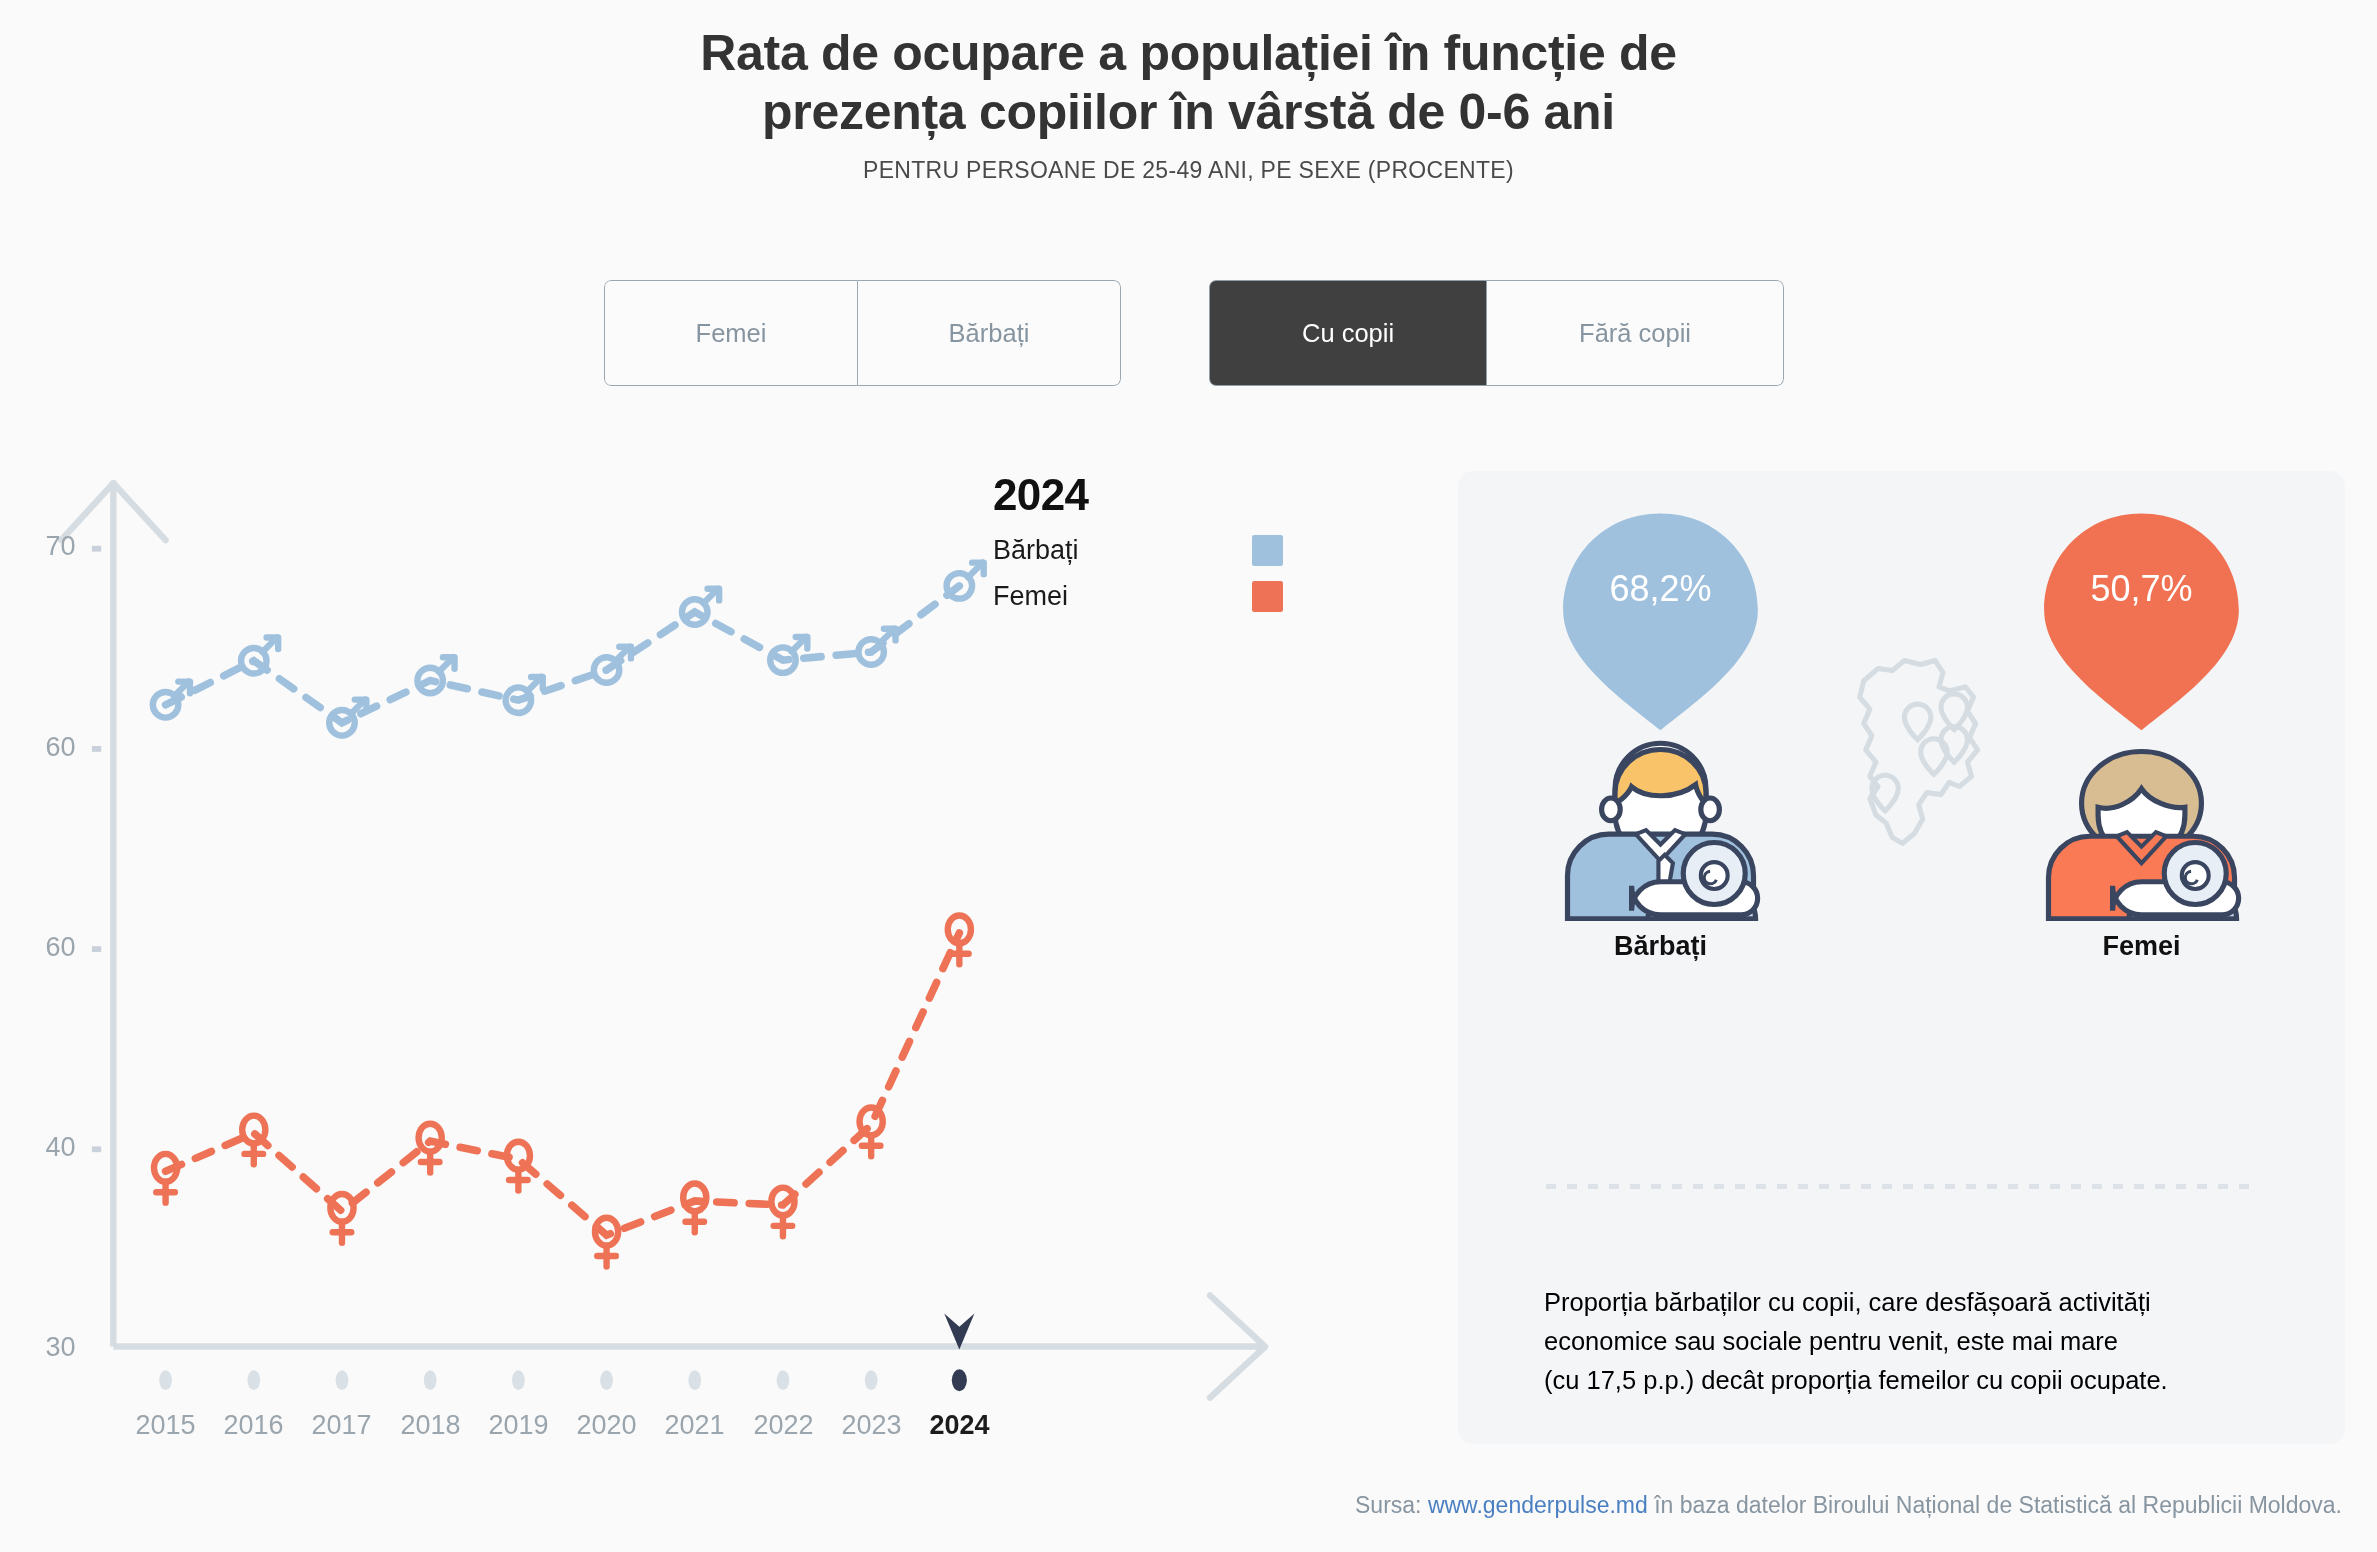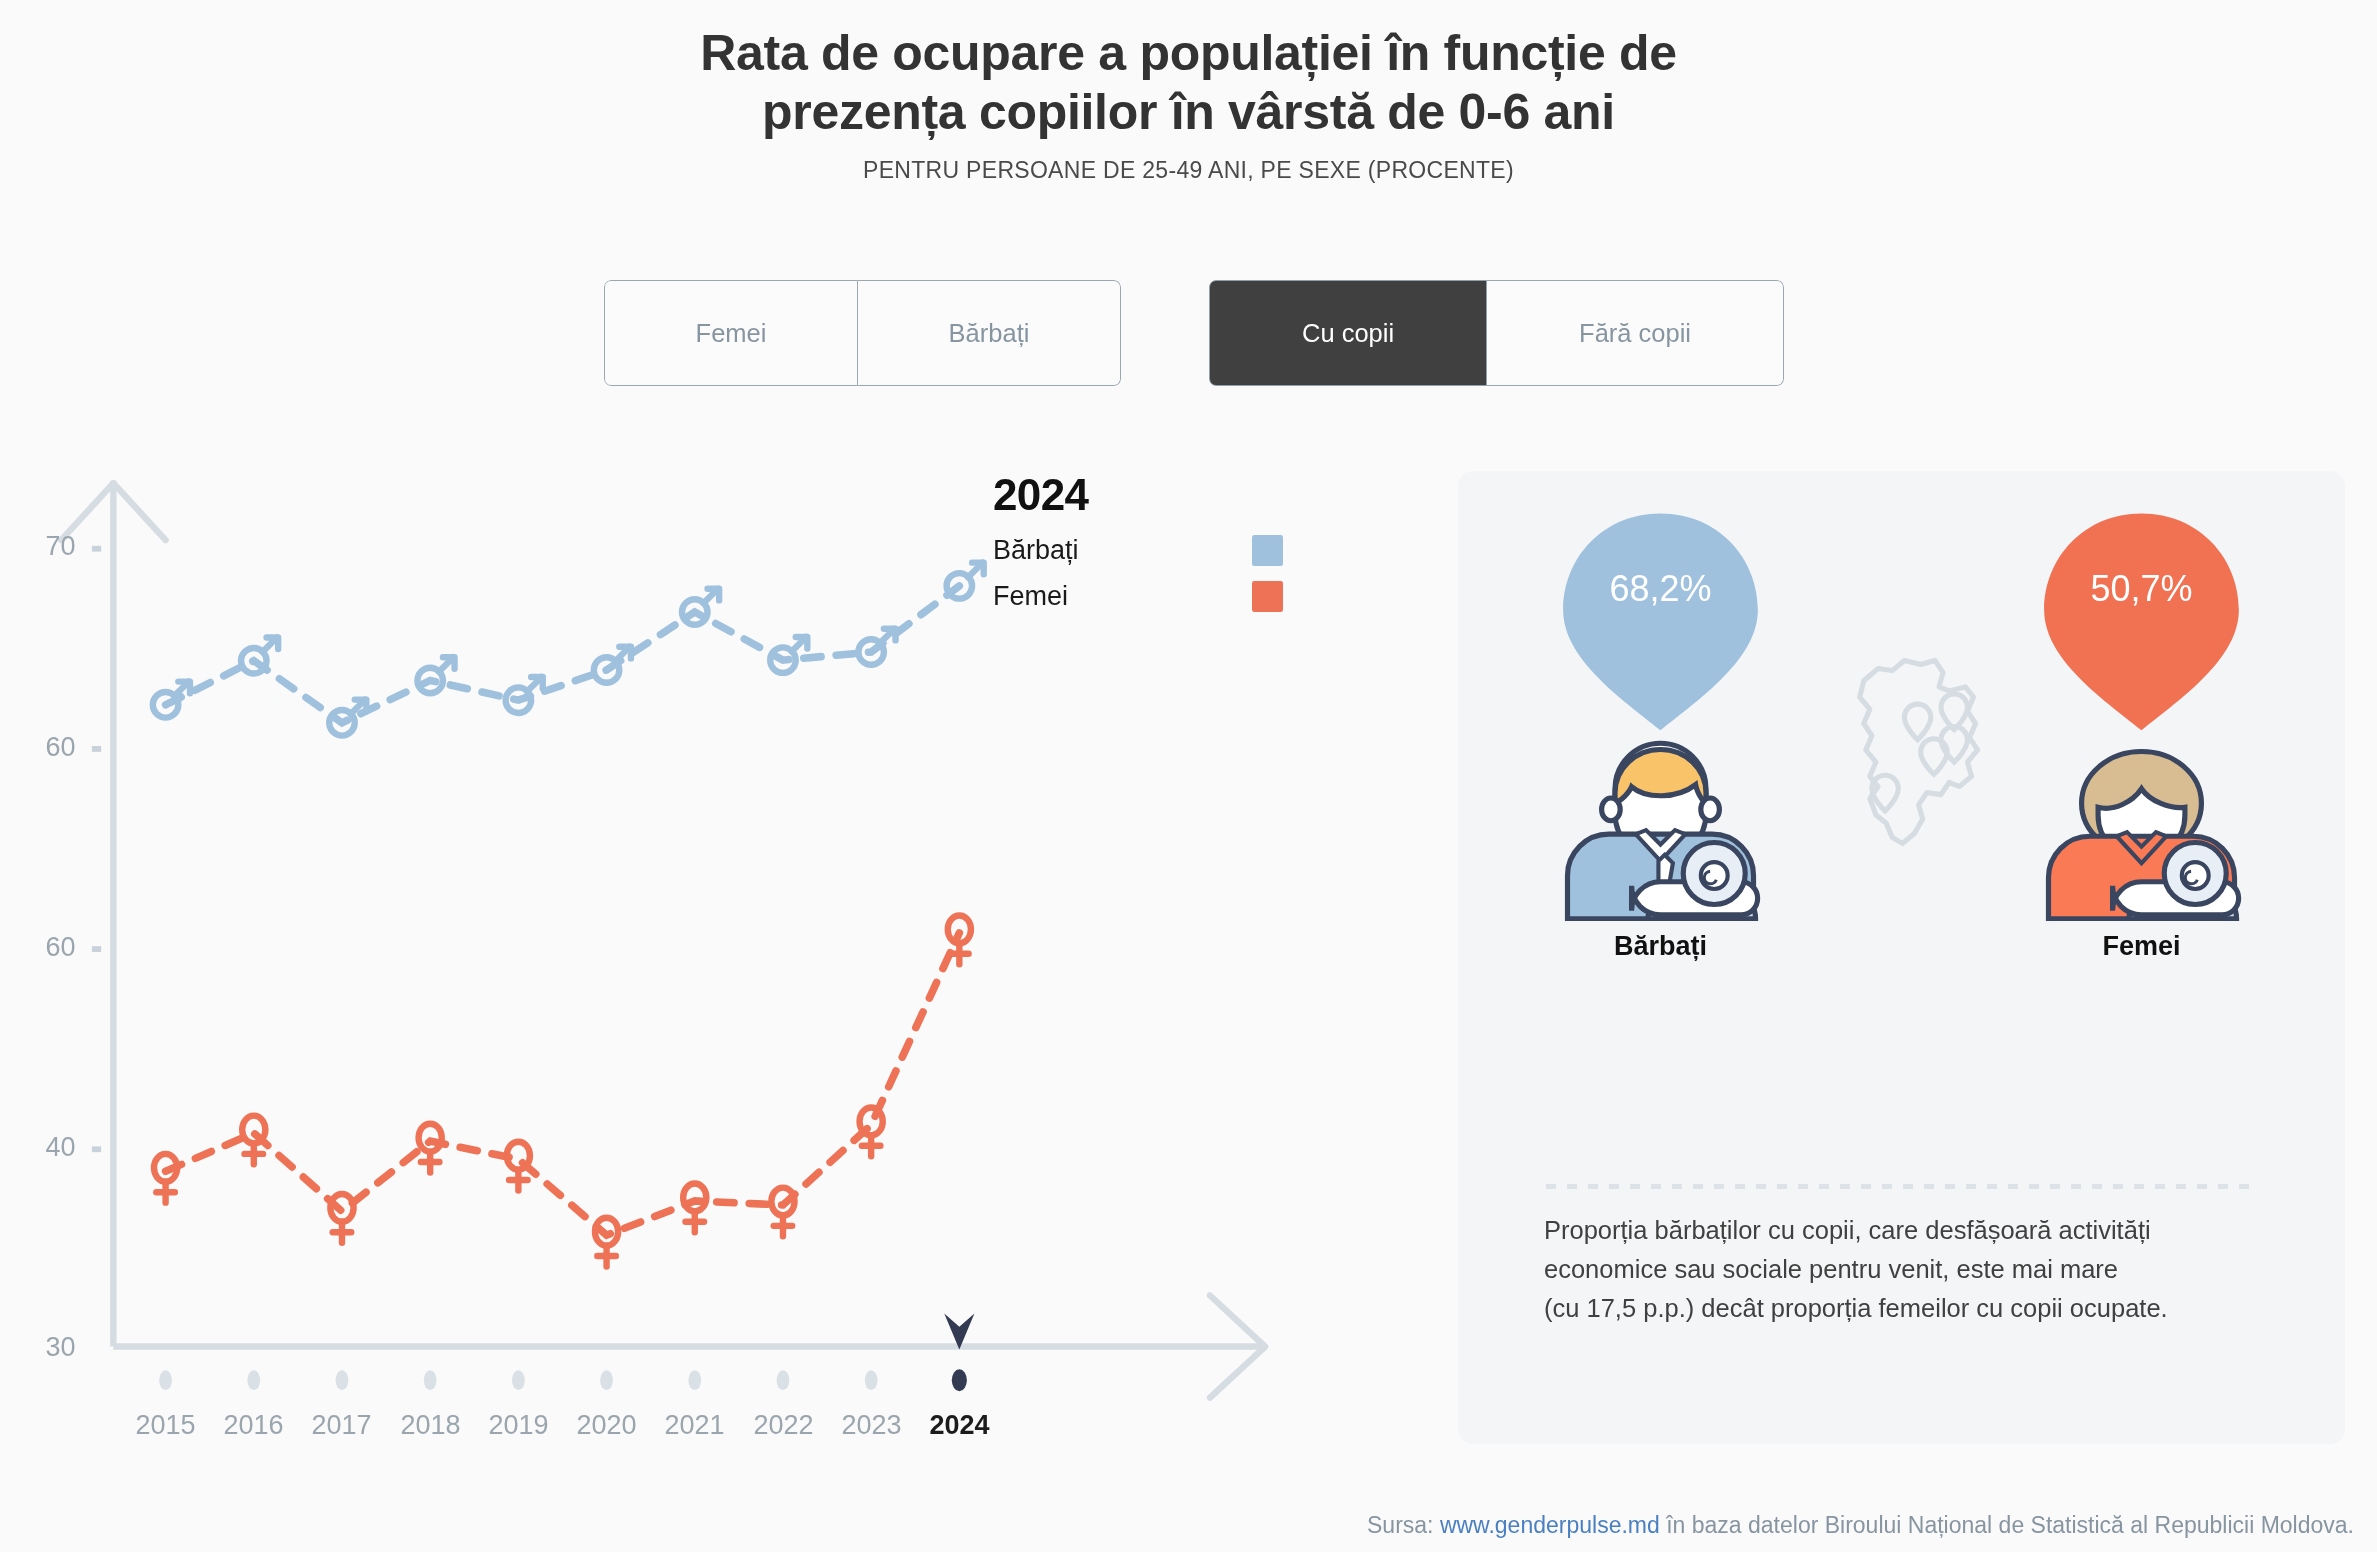--- a/index.html
+++ b/index.html
@@ -84,29 +84,29 @@
   .fig-name {
     font-size: 27px; font-weight: bold; color: #111; margin-top: 8.1px;
   }
   .map-svg { position: absolute; left: 371px; top: 163px; }
 
   .divider {
     position: absolute; left: 88px; top: 713px; width: 714px; height: 4.6px;
     background-image: repeating-linear-gradient(to right,#dde2e8 0 10.4px,transparent 10.4px 21px);
   }
   .panel-note {
-    position: absolute; left: 86px; top: 740px; width: 772px;
-    font-size: 25.5px; color: #404040; line-height: 1.52;
+    position: absolute; left: 86px; top: 812px; width: 772px;
+    font-size: 25.5px; color: #000000; line-height: 1.52;
   }
 
   
   .footer {
     position: absolute; left: 0; top: 1492px; width: 2377px;
-    text-align: right; padding-right: 23px;
-    font-size: 23px; color: #8795a1; margin-top: 20px;
+    text-align: right; padding-right: 35px;
+    font-size: 23px; color: #8795a1;
   }
   .footer a { color: #4a7fc1; text-decoration: none; }
 </style>
 </head>
 <body>
 
 <div class="page">
 
   <div class="header">
     <div class="title">

